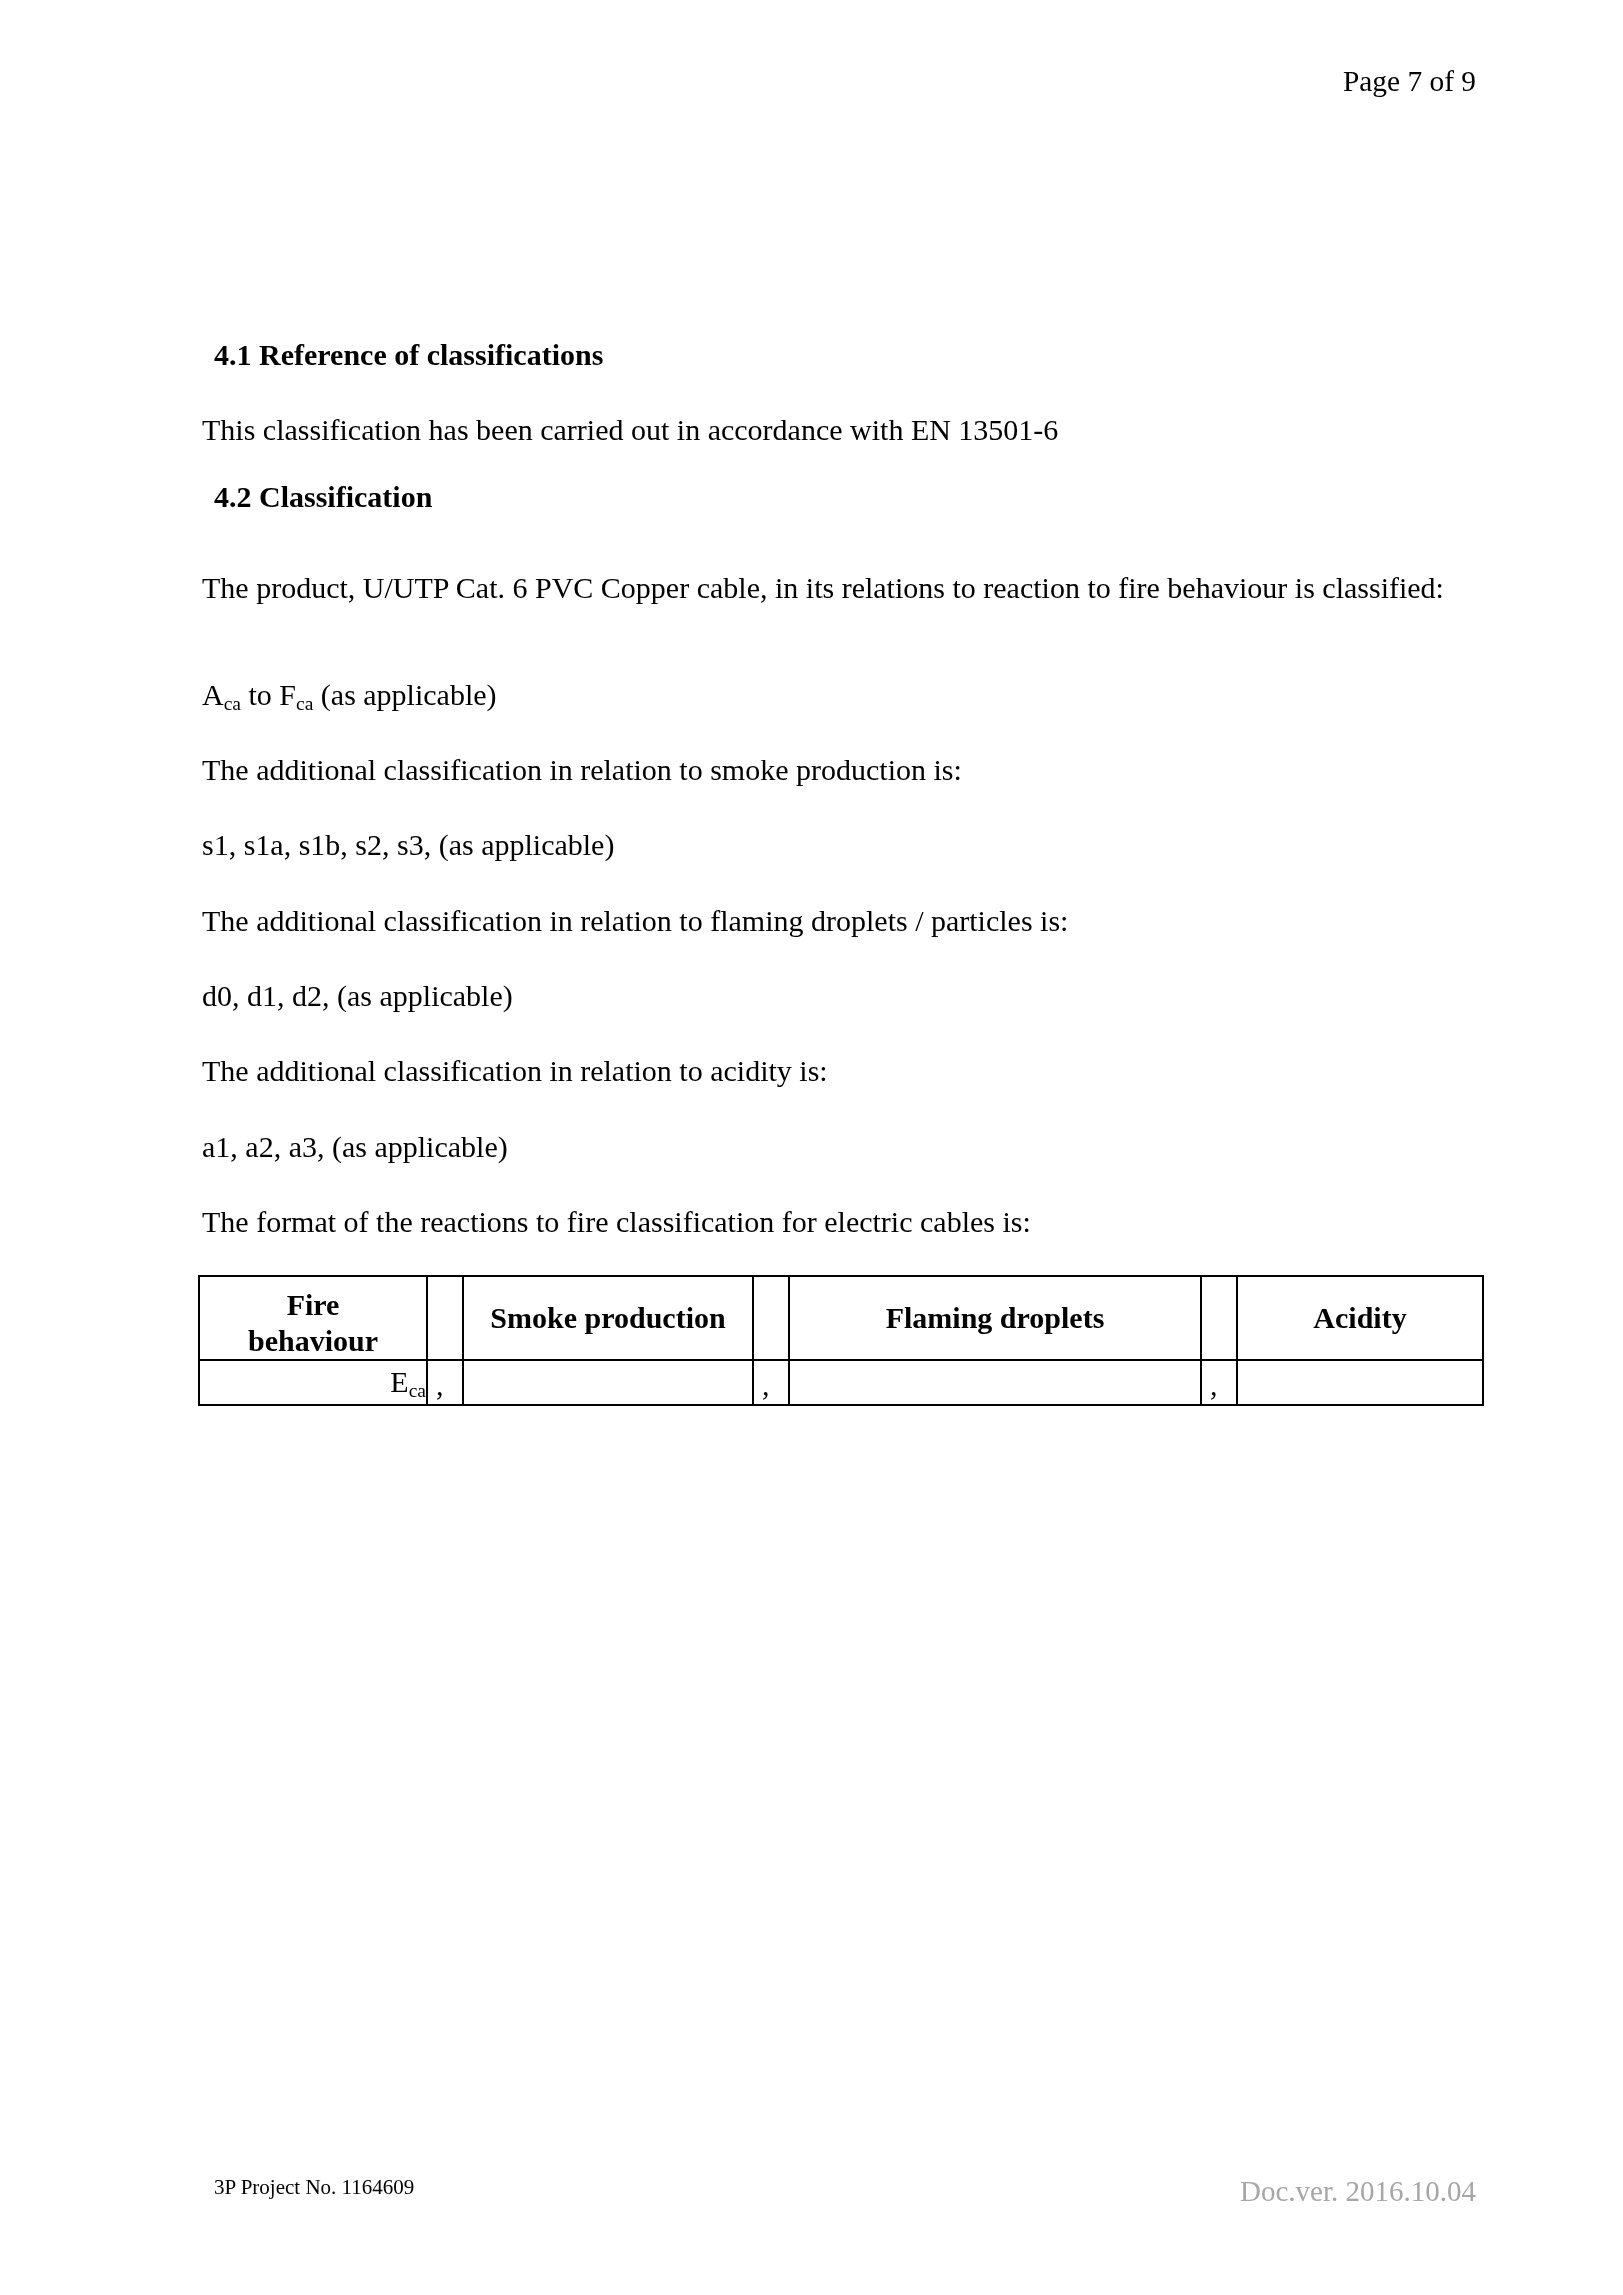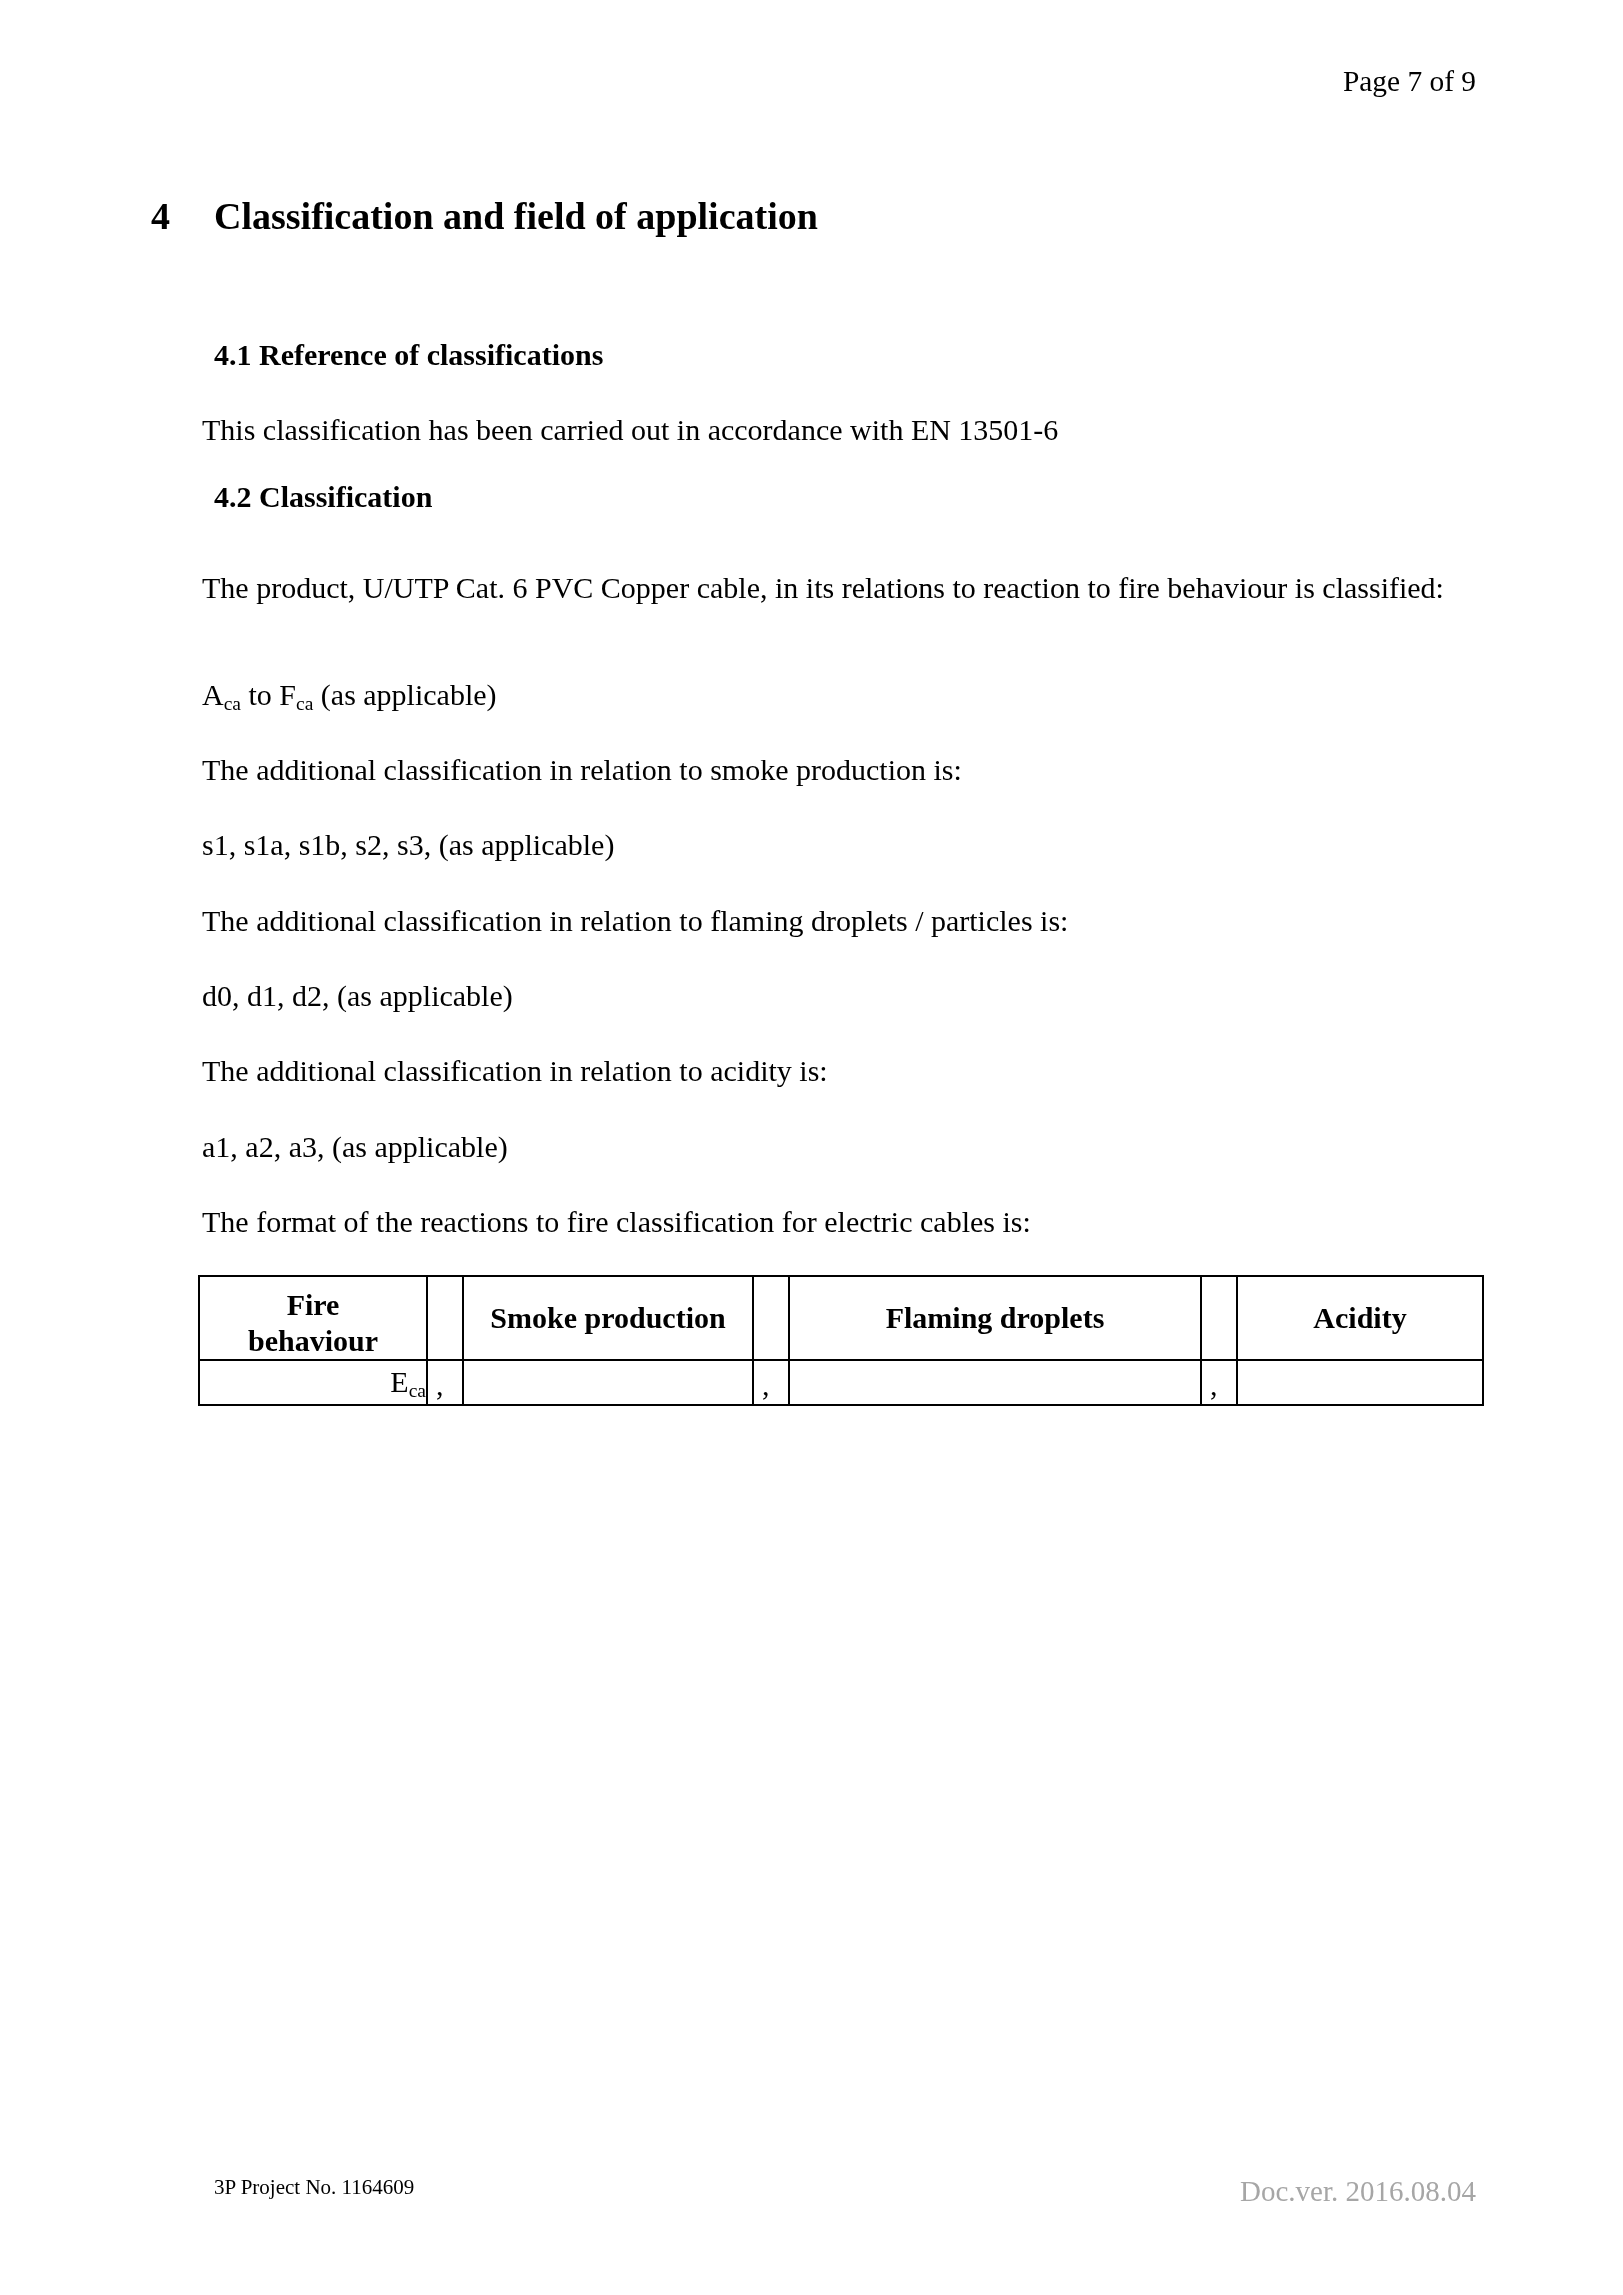--- a/index.html
+++ b/index.html
@@ -123,23 +123,20 @@
     white-space: nowrap;
   }
 </style>
 </head>
 <body>
 
 <div class="page" style="color: rgb(0, 0, 0);">
 
   <div class="abs page-number">Page 7 of 9</div>
 
-  <div class="abs h1">
-    <span class="h1-num">4</span><span>Classification and field of application</span>
-  </div>
 
   <div class="abs h2" style="top:338px">4.1 Reference of classifications</div>
 
   <div class="abs para single" style="top:409px">This classification has been carried out in accordance with EN 13501-6</div>
 
   <div class="abs h2" style="top:480px">4.2 Classification</div>
 
   <div class="abs para wrapped" style="top:567px">The product, U/UTP Cat. 6 PVC Copper cable, in its relations to reaction to fire behaviour is classified:</div>
 
   <div class="abs para single" style="top:674px">
@@ -187,16 +184,16 @@
         <td class="comma-cell">,</td>
         <td class="value-cell"></td>
         <td class="comma-cell">,</td>
         <td class="value-cell"></td>
       </tr>
     </tbody>
       </table>
   </div>
 
   <div class="abs footer-left">3P Project No. 1164609</div>
-  <div class="abs footer-right" style="color: rgb(166, 166, 166);">Doc.ver. 2016.08.04</div>
+  <div class="abs footer-right" style="color: rgb(166, 166, 166);">Doc.ver. 2016.10.04</div>
 
 </div>
 
 
 </body></html>

